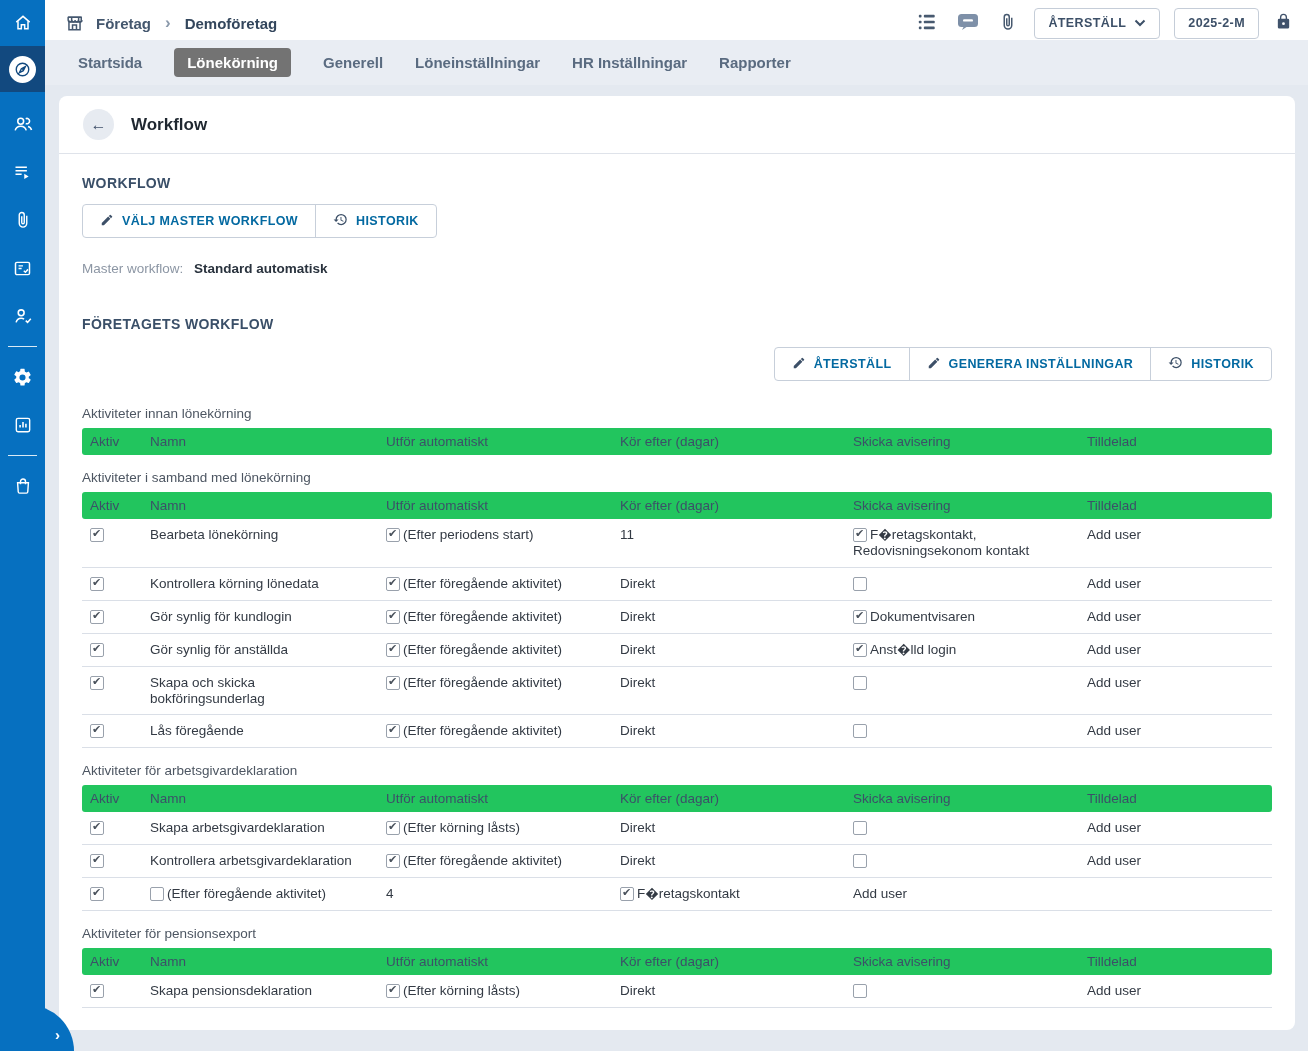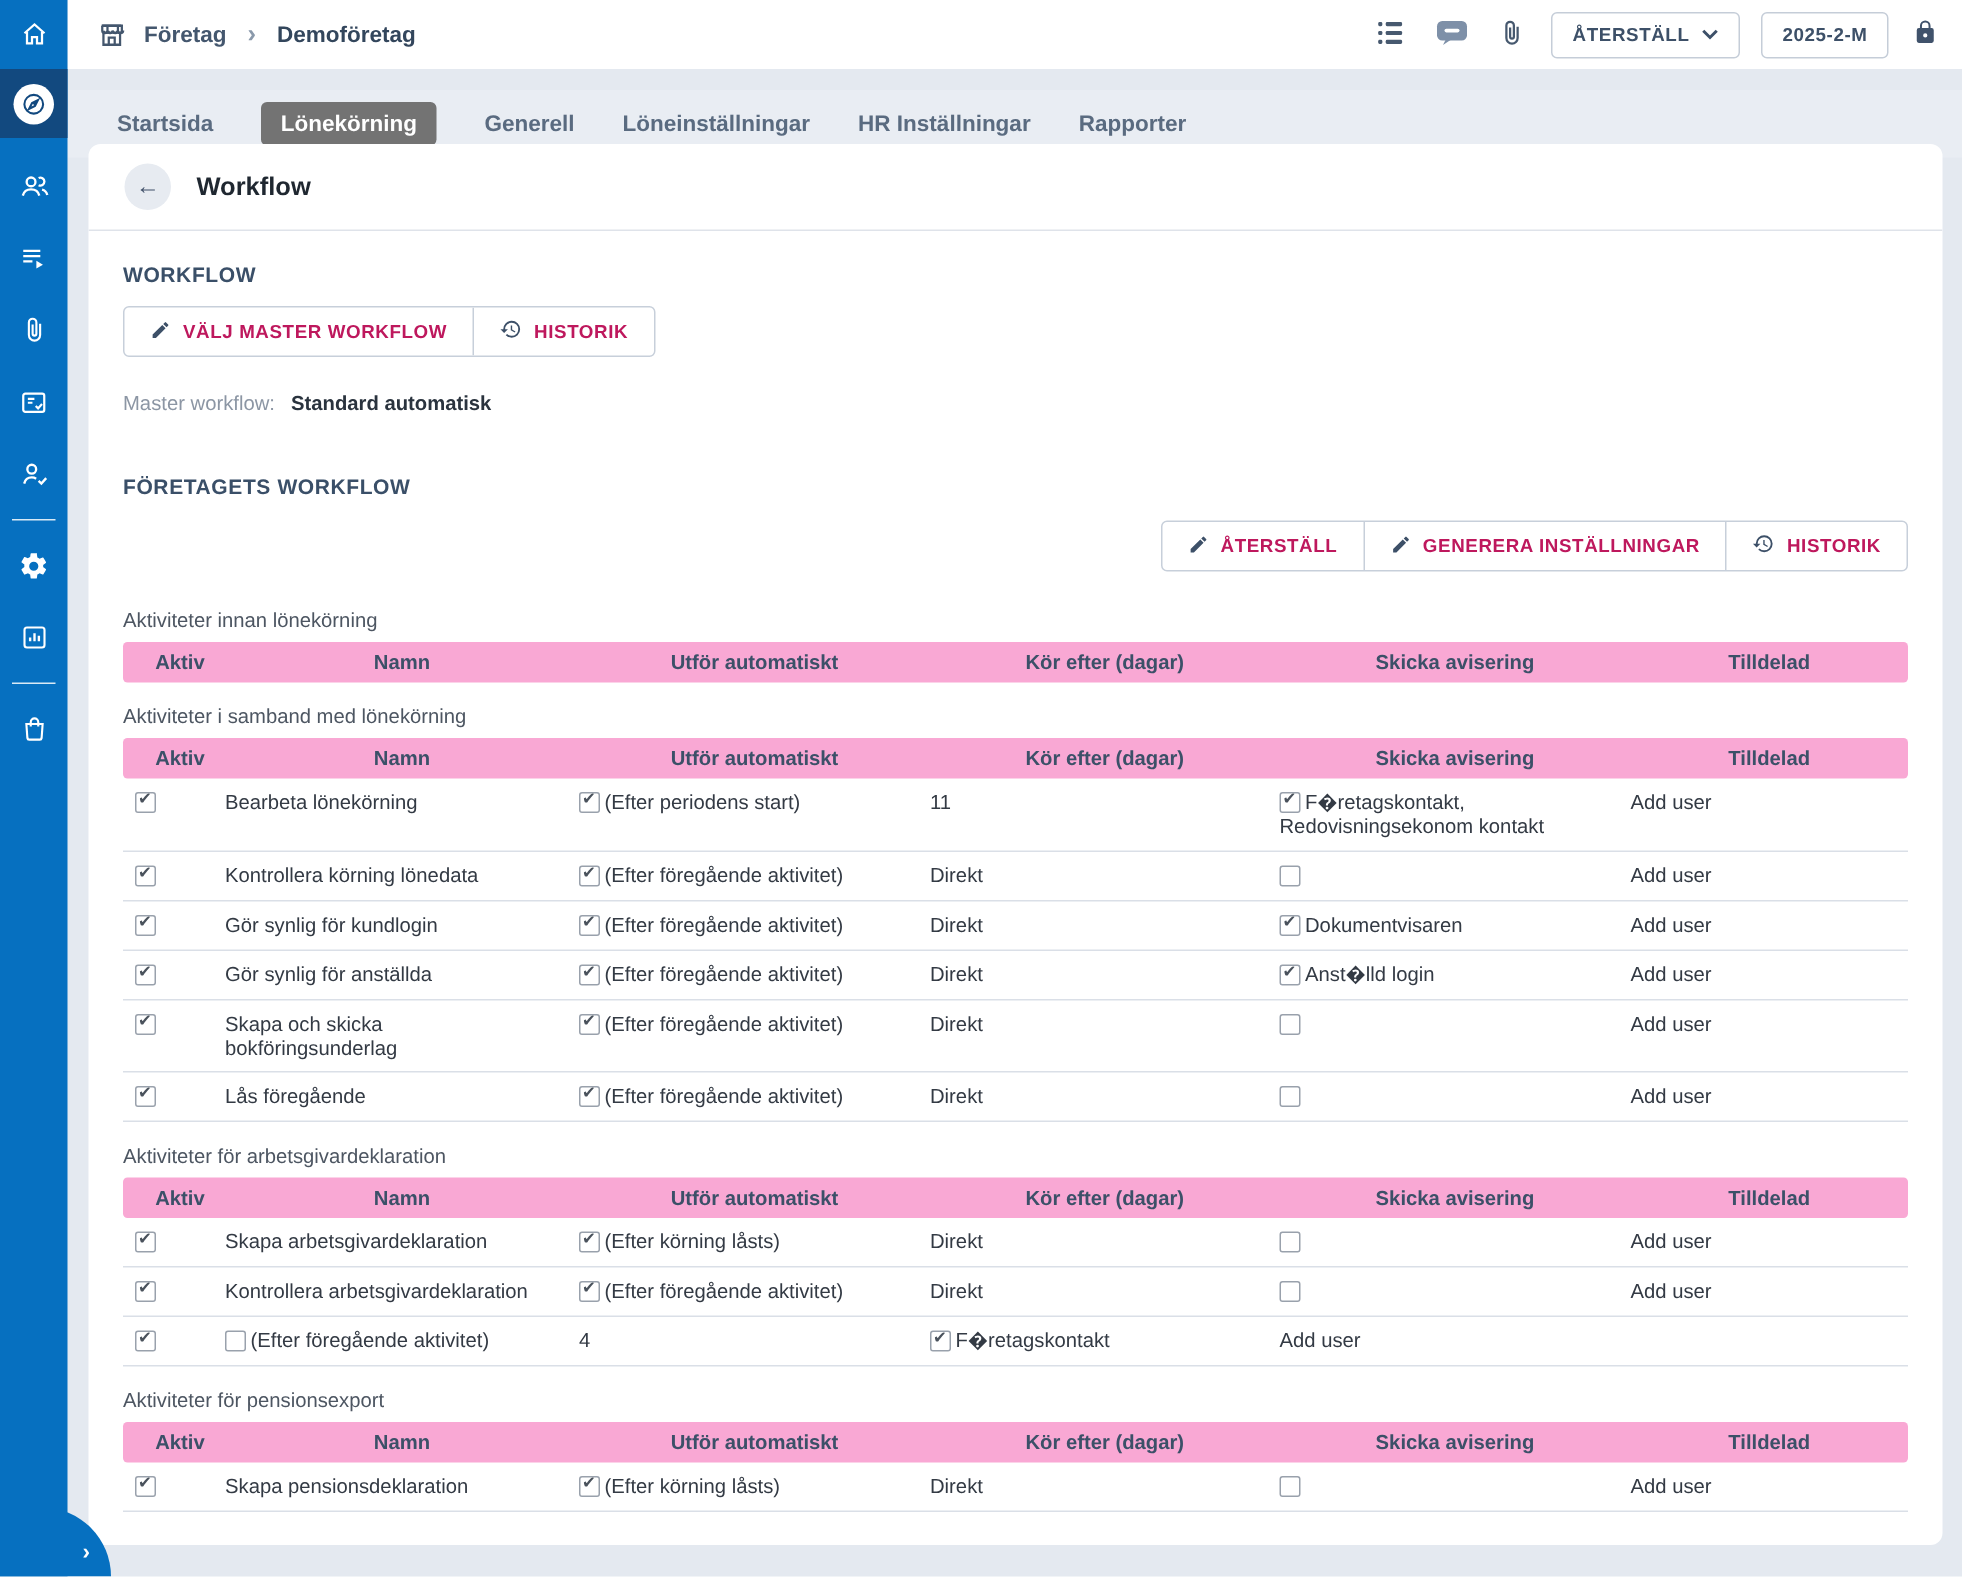--- a/index.html
+++ b/index.html
@@ -46,21 +46,21 @@
   .topbar-right { margin-left:auto; display:flex; align-items:center; gap:14px; }
   .icon-btn { background:none; border:none; cursor:pointer; display:flex; align-items:center; padding:2px; }
   .btn-outline {
     display:inline-flex; align-items:center; gap:8px; height:31px; padding:0 13px;
     background:#fff; border:1px solid #c5cdd8; border-radius:4px; cursor:pointer;
     font-family:"Liberation Sans",sans-serif;
     font-size:12.5px; font-weight:700; letter-spacing:.4px; color:#3d5068;
   }
   
   .tabrow {
-    position:absolute; left:45px; top:60px; right:0; height:45px; background:#e9edf3;
+    position:absolute; left:45px; top:40px; right:0; height:45px; background:#e9edf3;
     display:flex; align-items:center; padding-left:33px; gap:32px;
   }
   .tab { font-size:15px; font-weight:600; color:#5a6b80; cursor:pointer; white-space:nowrap; }
   .tab.active {
     background:#737373; color:#fff; font-weight:700;
     padding:6px 13px; border-radius:4px;
   }
   
   .card {
     position:absolute; left:59px; top:96px; width:1236px; height:934px;
@@ -79,35 +79,35 @@
   .sec-heading { margin-top:21px; font-size:14px; font-weight:800; letter-spacing:.4px; color:#3a4f68; }
   
   .btn-group {
     display:inline-flex; border:1px solid #c7cfda; border-radius:4px; background:#fff;
     margin-top:13px; overflow:hidden;
   }
   .btn-group .gbtn {
     display:flex; align-items:center; gap:8px; padding:0 17px; height:32px;
     background:none; border:none; cursor:pointer;
     font-family:"Liberation Sans",sans-serif;
-    font-size:12.5px; font-weight:700; letter-spacing:.4px; color:#be185d;
+    font-size:12.5px; font-weight:700; letter-spacing:.4px; color:#0369a1;
   }
   .btn-group .gbtn + .gbtn { border-left:1px solid #c7cfda; }
   .master-row { margin-top:23px; font-size:13.5px; display:flex; }
   .master-label { color:#8c96a4; width:112px; }
   .master-value { color:#2a333e; font-weight:700; }
   .company-head { margin-top:40px; }
   .company-actions { display:flex; justify-content:flex-end; margin-top:2px; }
   
   .group-label { margin-top:15px; margin-bottom:7px; font-size:13.5px; color:#4d5662; }
   .group-label.first { margin-top:25px; }
   .thead {
     display:grid; grid-template-columns:60px 236px 234px 233px 234px 1fr;
-    background:#f9a8d4; border-radius:3px; height:27px; align-items:center;
-    padding-left:8px; font-size:13.5px; font-weight:700; color:#3c5068;text-align:center;
+    background:#22c55e; border-radius:3px; height:27px; align-items:center;
+    padding-left:8px; font-size:13.5px; font-weight:400; color:#3c5068;
   }
   .trow {
     display:grid; grid-template-columns:60px 236px 234px 233px 234px 1fr;
     padding:8px 0 8px 8px; border-bottom:1px solid #dadfe7;
     font-size:13.5px; color:#333a44; line-height:1.18; align-items:start;
   }
   .cb {
     display:inline-block; width:14px; height:14px; border:1px solid #99a1ac; border-radius:2px;
     background:#fff; position:relative; vertical-align:-3px; cursor:pointer; flex:none;
   }

